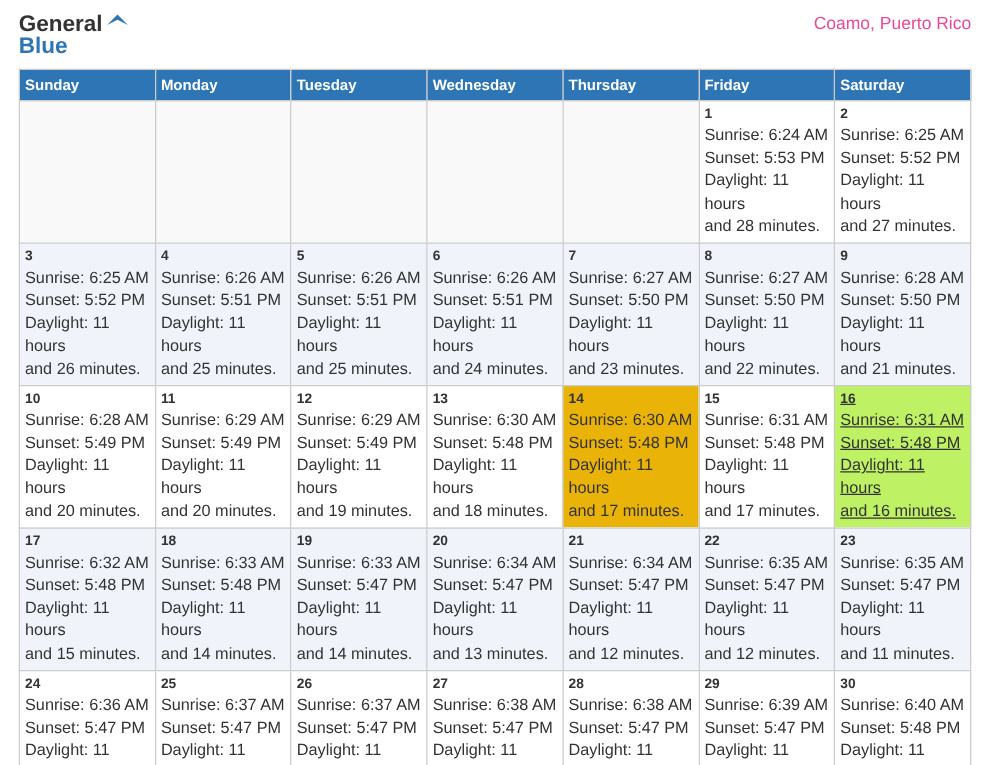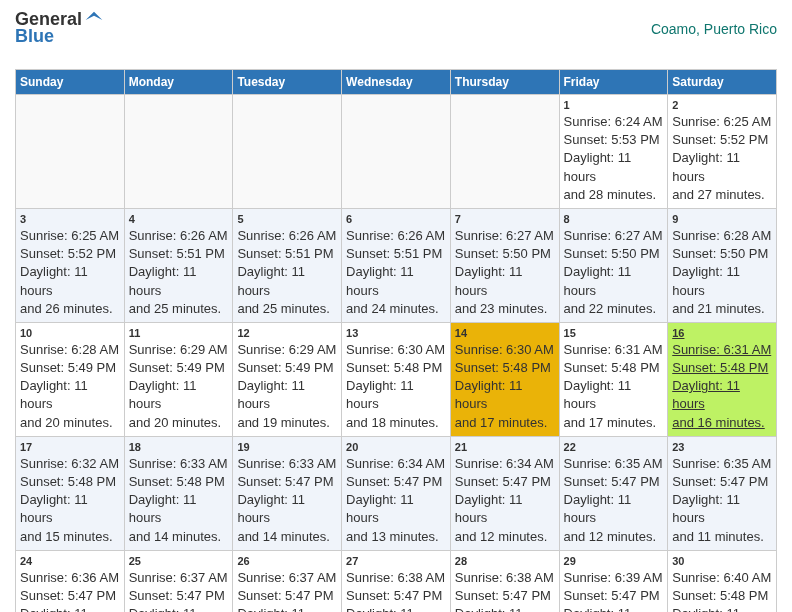--- a/index.html
+++ b/index.html
@@ -10,22 +10,22 @@
       height: 612px;
       overflow: hidden;
     }
     .container {
       width: 792px;
       padding: 10px 15px;
     }
     .header {
       display: flex;
       justify-content: space-between;
-      align-items: center;
-      margin-bottom: 22px;
+      align-items: flex-start;
+      margin-bottom: 8px;
     }
     .logo {
       display: flex;
       align-items: center;
     }
     .logo-text {
       font-size: 18px;
       font-weight: bold;
       color: #333;
       line-height: 1.1;
@@ -41,21 +41,21 @@
     .title-block {
       text-align: right;
     }
     .month-title {
       font-size: 32px;
       font-weight: normal;
       color: #333;
     }
     .subtitle {
       font-size: 14px;
-      color: #0f766e;
+      color: #ec4899;
     }
     table {
       width: 100%;
       border-collapse: collapse;
       table-layout: fixed;
     }
     th {
       background-color: #2e75b6;
       color: #fff;
       font-size: 12px;

